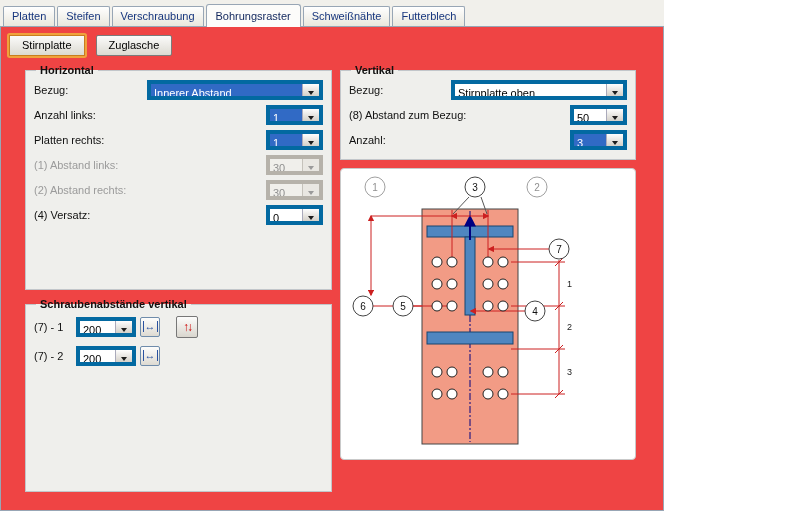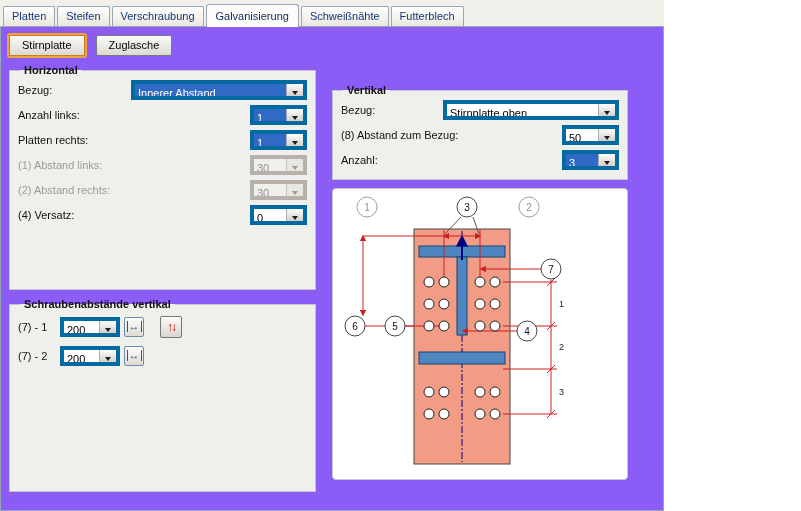--- a/index.html
+++ b/index.html
@@ -33,40 +33,40 @@
     padding:5px 9px 5px;
     margin-bottom:-1px;
     border-radius:3px 3px 0 0;
     color:#10265c;
   }
 
   
   .page {
     position:relative; z-index:1;
     height:485px;
-    background:#8b5cf6;
+    background:#ef4444;
     border:1px solid #98a6b5;
   }
 
   .subtabs { padding:8px 0 6px 8px; }
   .btn2 {
     display:inline-block;
     font-family:inherit; font-size:11px;
     padding:3px 12px 4px;
     background:linear-gradient(#fbfbfa,#dcdad2);
     border:1px solid #7b7b7b; border-radius:2px;
     margin-right:8px; cursor:default;
   }
   .btn2.selected {
     border:1px solid #c87e1e;
     box-shadow:0 0 0 2px #f0a23c;
     border-radius:1px;
   }
 
-  .columns { display:flex; gap:16px; padding:2px 8px 0; align-items:center; }
+  .columns { display:flex; gap:8px; padding:2px 8px 0; align-items:flex-start;margin-left:16px; }
   .col-left  { width:307px; }
   .col-right { width:296px; }
 
   
   fieldset.gb {
     border:1px solid #c2c6ca;
     background:#efefec;
     margin:0 0 8px 0;
     padding:1px 8px 4px;
   }
@@ -137,21 +137,21 @@
 </style>
 </head>
 <body>
 
 <div class="window">
 
   <div class="tabbar">
     <div class="tab">Platten</div>
     <div class="tab">Steifen</div>
     <div class="tab">Verschraubung</div>
-    <div class="tab active">Galvanisierung</div>
+    <div class="tab active">Bohrungsraster</div>
     <div class="tab">Schweißnähte</div>
     <div class="tab">Futterblech</div>
   </div>
 
   <div class="page">
 
     <div class="subtabs">
       <button class="btn2 selected">Stirnplatte</button>
       <button class="btn2">Zuglasche</button>
     </div>

